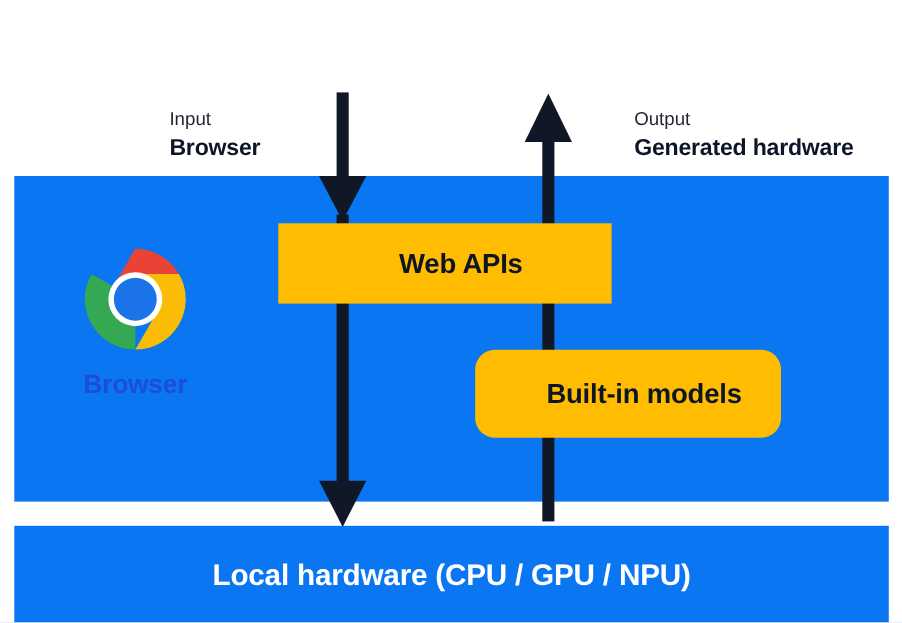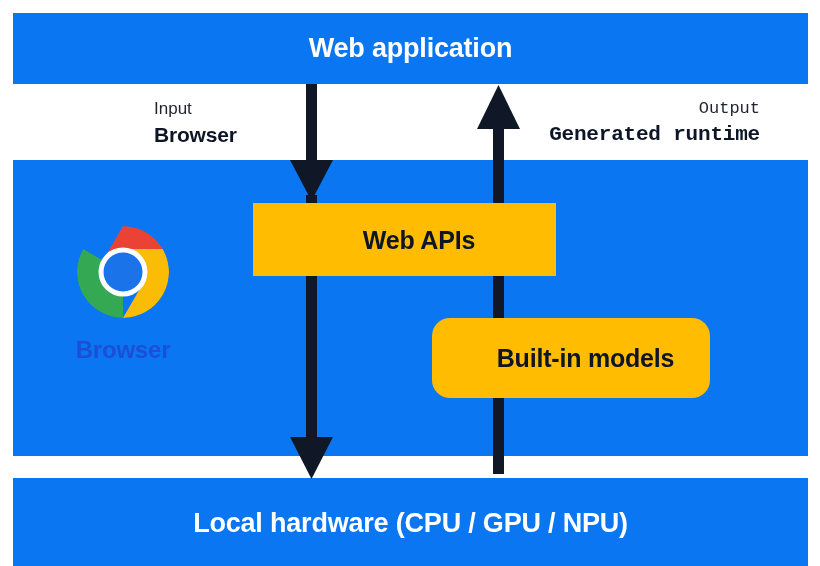--- a/index.html
+++ b/index.html
@@ -103,24 +103,22 @@
     font-size: 21px;
     font-weight: 700;
     letter-spacing: -0.2px;
   }
   #caption-input {
     left: 110px;
     top: 100px;
     text-align: left;
   }
   #caption-output {
-    right: 60px;
+    right: 44px;
     top: 100px;
-    text-align: right;
-    font-family: Liberation Mono, monospace;
   }
 
   
   #browser-group {
     position: absolute;
     left: 47px;
     top: 224px;
     width: 152px;
     text-align: center;
     z-index: 4;
@@ -147,23 +145,20 @@
     height: 566px;
     z-index: 2;
     pointer-events: none;
   }
 </style>
 </head>
 <body>
 
 <div id="canvas">
 
-  <div class="band" id="band-web-application">
-    <span class="band-label">Web application</span>
-  </div>
 
   <div class="band" id="band-browser"></div>
 
   <div class="band" id="band-local-hardware">
     <span class="band-label">Local hardware (CPU / GPU / NPU)</span>
   </div>
 
   <svg id="arrow-layer" viewBox="0 0 820 566">
 
     <g>
@@ -195,21 +190,21 @@
     </span>
   </div>
 
   <div class="caption" id="caption-input">
     <span class="kicker">Input</span>
     <span class="strong">Browser</span>
   </div>
 
   <div class="caption" id="caption-output">
     <span class="kicker">Output</span>
-    <span class="strong">Generated runtime</span>
+    <span class="strong">Generated hardware</span>
   </div>
 
   <div id="browser-group">
     <svg id="chrome-logo" width="96" height="96" viewBox="0 0 96 96">
       <defs>
         <clipPath id="clip-circle">
           <circle cx="48" cy="48" r="46"></circle>
         </clipPath>
       </defs>
       <g clip-path="url(#clip-circle)">

